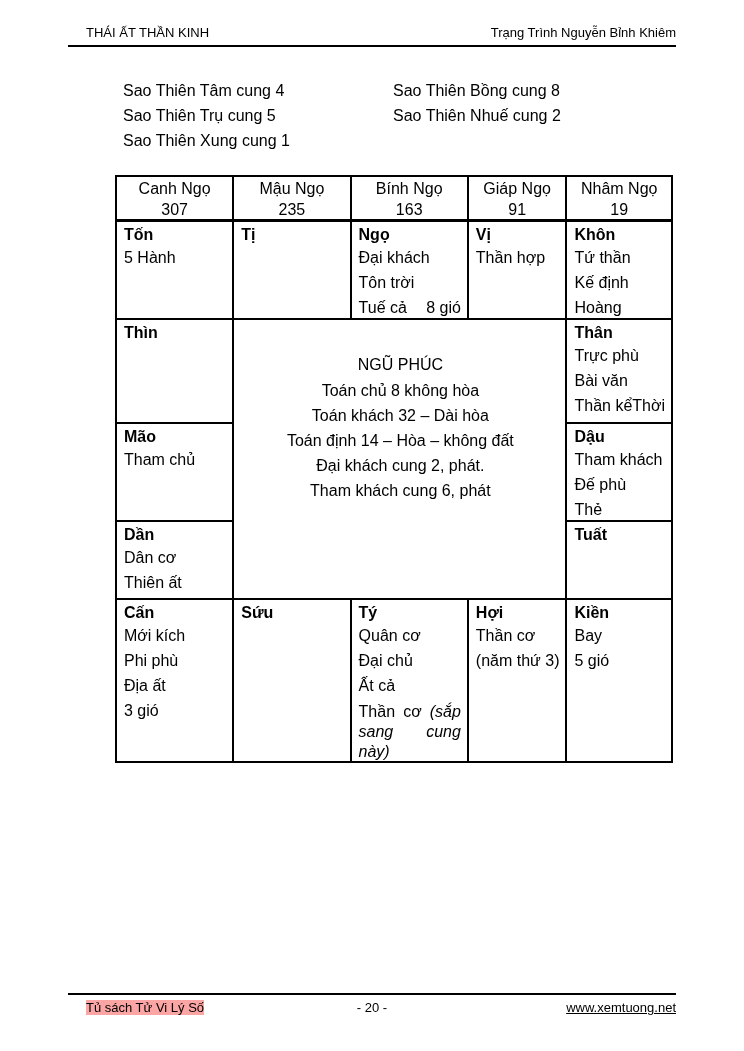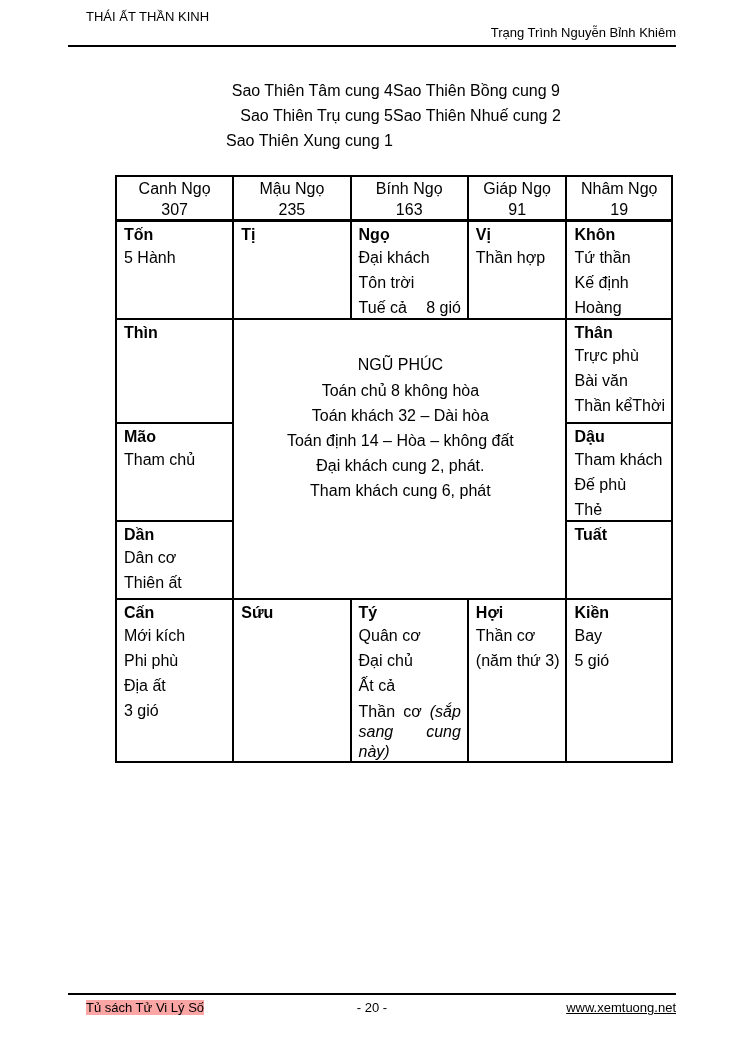--- a/index.html
+++ b/index.html
@@ -6,26 +6,26 @@
   .page {
     position:relative; width:744px; height:1051px; background:#ffffff;
     font-family:"Liberation Sans", sans-serif; color:#000;
     overflow:hidden;
   }
   
   .page-header {
     position:absolute; left:68px; top:20px; width:608px; height:25px;
     border-bottom:2px solid #000; font-size:13px;
   }
-  .ph-left { position:absolute; left:18px; bottom:21px; white-space:nowrap; }
+  .ph-left { position:absolute; left:18px; bottom:5px; white-space:nowrap; }
   .ph-right { position:absolute; right:0; bottom:5px; white-space:nowrap; }
 
   
   .stars { position:absolute; left:123px; top:78px; font-size:16px; }
-  .star-row { display:flex; height:25px; line-height:25px;text-align:right; }
+  .star-row { display:flex; height:25px; line-height:25px; }
   .star-left { width:270px; }
 
   
   .tbl {
     position:absolute; left:115px; top:175px; width:558px;
     display:grid; grid-template-columns:repeat(3,1fr);
     grid-template-rows:45px 98px 104px 98px 78px 163px;
     border-top:2px solid #000; border-left:2px solid #000;
     box-sizing:border-box; font-size:16px;
   }
@@ -60,21 +60,21 @@
 <div class="page">
 
   <div class="page-header">
     <span class="ph-left">THÁI ẤT THẦN KINH</span>
     <span class="ph-right">Trạng Trình Nguyễn Bỉnh Khiêm</span>
   </div>
 
   <div class="stars">
     <div class="star-row">
       <span class="star-left">Sao Thiên Tâm cung 4</span>
-      <span class="star-right">Sao Thiên Bồng cung 9</span>
+      <span class="star-right">Sao Thiên Bồng cung 8</span>
     </div>
     <div class="star-row">
       <span class="star-left">Sao Thiên Trụ cung 5</span>
       <span class="star-right">Sao Thiên Nhuế cung 2</span>
     </div>
     <div class="star-row">
       <span class="star-left">Sao Thiên Xung cung 1</span>
       <span class="star-right"></span>
     </div>
   </div>

